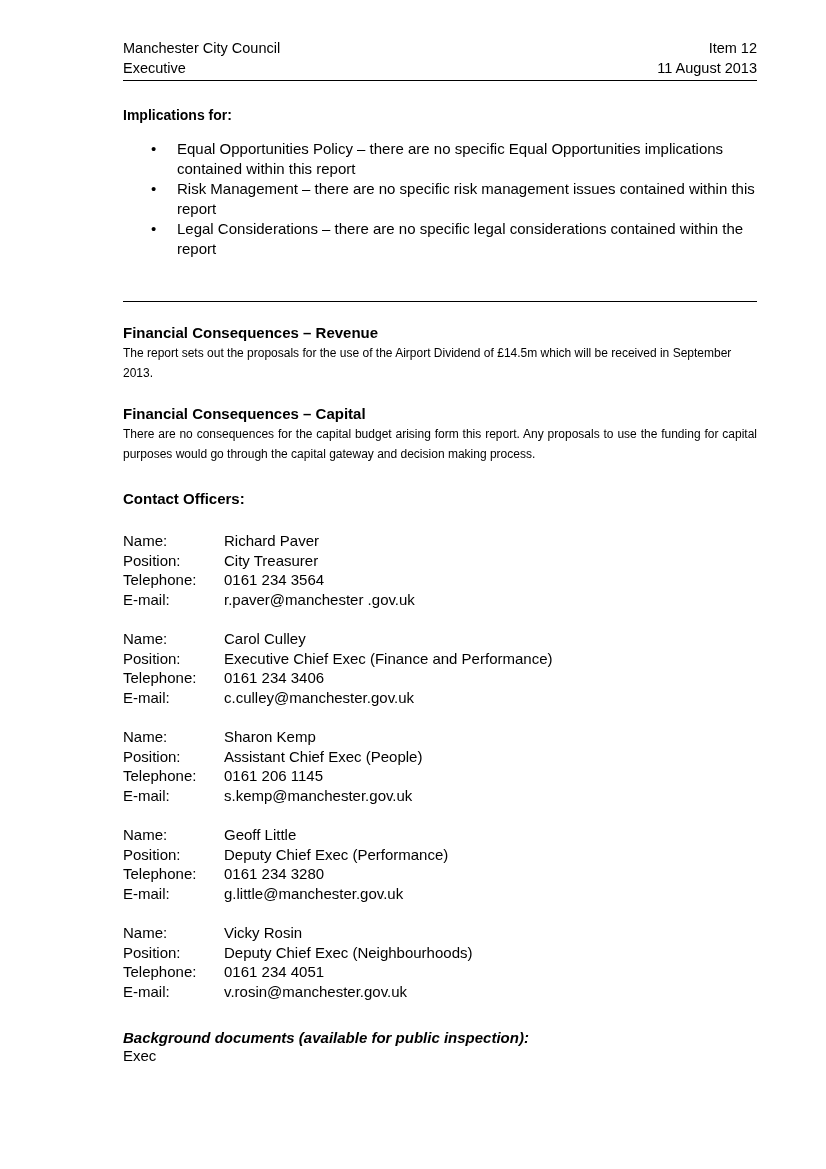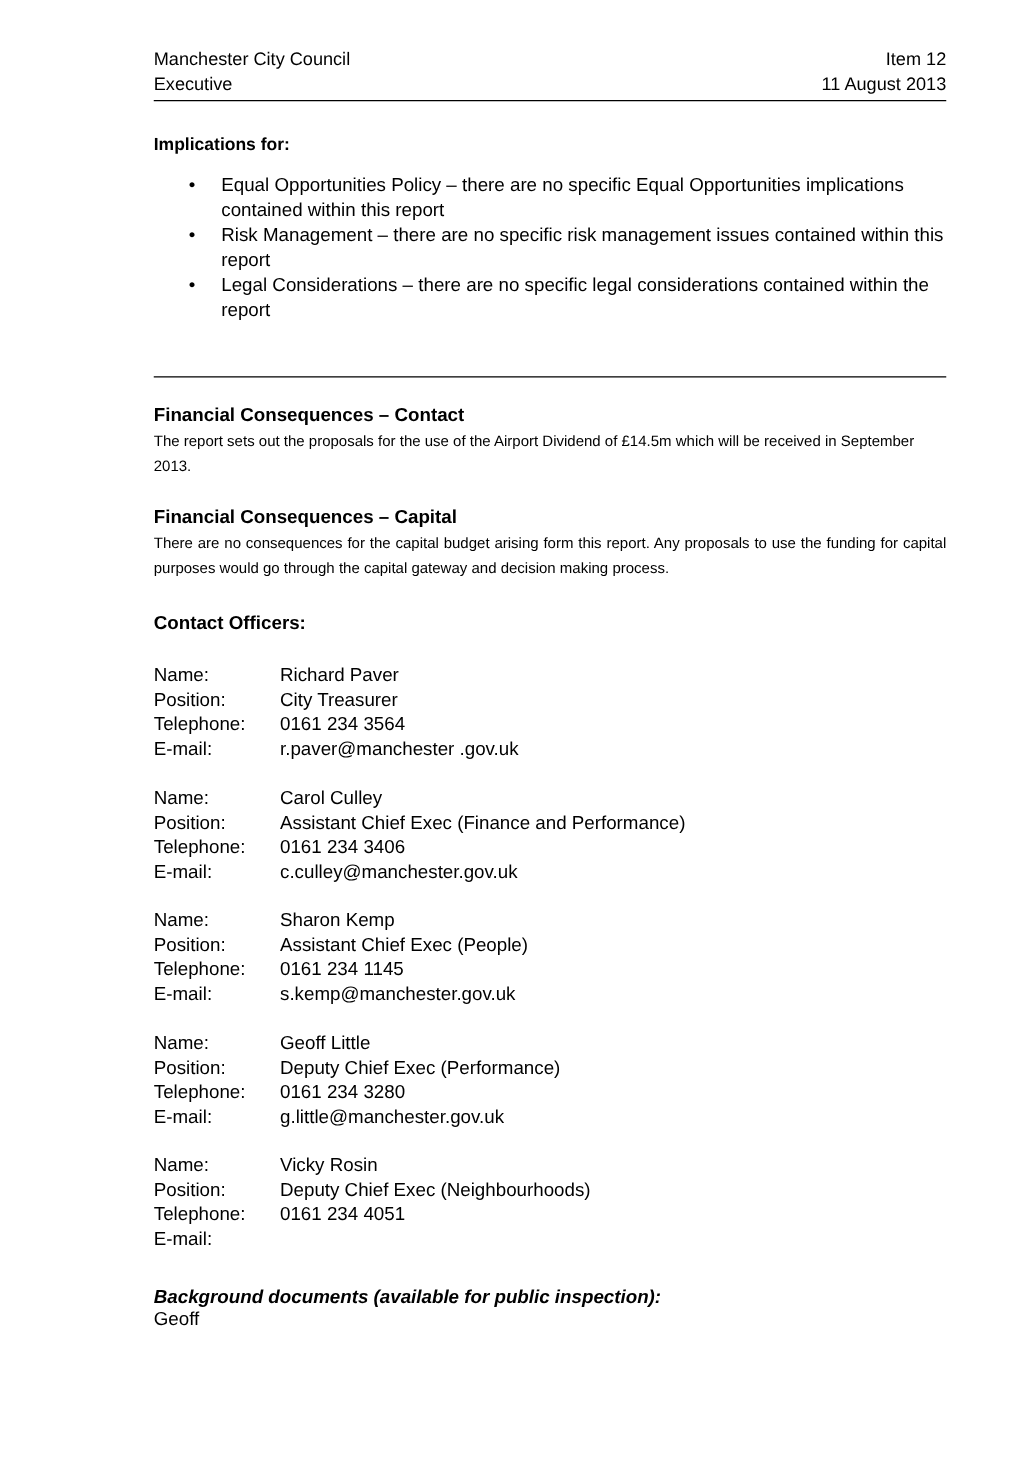--- a/index.html
+++ b/index.html
@@ -151,21 +151,21 @@
         <span>Risk Management – there are no specific risk management issues contained within this report</span>
       </li>
       <li>
         <span class="bullet">•</span>
         <span>Legal Considerations – there are no specific legal considerations contained within the report</span>
       </li>
     </ul>
 
     <hr class="hr">
 
-    <div class="sub-head">Financial Consequences – Contact</div>
+    <div class="sub-head">Financial Consequences – Revenue</div>
     <p class="para">The report sets out the proposals for the use of the Airport Dividend of £14.5m which will be received in September 2013.</p>
 
     <div class="sub-head">Financial Consequences – Capital</div>
     <p class="para justify">There are no consequences for the capital budget arising form this report. Any proposals to use the funding for capital purposes would go through the capital gateway and decision making process.</p>
 
     <div class="contact-head">Contact Officers:</div>
 
     <div class="contact-block first">
       <div class="contact-row">
         <div class="c-label">Name:</div>
@@ -185,21 +185,21 @@
       </div>
     </div>
 
     <div class="contact-block">
       <div class="contact-row">
         <div class="c-label">Name:</div>
         <div class="c-value">Carol Culley</div>
       </div>
       <div class="contact-row">
         <div class="c-label">Position:</div>
-        <div class="c-value">Assistant Chief Exec (Finance and Performance)</div>
+        <div class="c-value">Executive Chief Exec (Finance and Performance)</div>
       </div>
       <div class="contact-row">
         <div class="c-label">Telephone:</div>
         <div class="c-value">0161 234 3406</div>
       </div>
       <div class="contact-row">
         <div class="c-label">E-mail:</div>
         <div class="c-value">c.culley@manchester.gov.uk</div>
       </div>
     </div>
@@ -208,21 +208,21 @@
       <div class="contact-row">
         <div class="c-label">Name:</div>
         <div class="c-value">Sharon Kemp</div>
       </div>
       <div class="contact-row">
         <div class="c-label">Position:</div>
         <div class="c-value">Assistant Chief Exec (People)</div>
       </div>
       <div class="contact-row">
         <div class="c-label">Telephone:</div>
-        <div class="c-value">0161 234 1145</div>
+        <div class="c-value">0161 206 1145</div>
       </div>
       <div class="contact-row">
         <div class="c-label">E-mail:</div>
         <div class="c-value">s.kemp@manchester.gov.uk</div>
       </div>
     </div>
 
     <div class="contact-block">
       <div class="contact-row">
         <div class="c-label">Name:</div>
@@ -250,20 +250,21 @@
       <div class="contact-row">
         <div class="c-label">Position:</div>
         <div class="c-value">Deputy Chief Exec (Neighbourhoods)</div>
       </div>
       <div class="contact-row">
         <div class="c-label">Telephone:</div>
         <div class="c-value">0161 234 4051</div>
       </div>
       <div class="contact-row">
         <div class="c-label">E-mail:</div>
+        <div class="c-value">v.rosin@manchester.gov.uk</div>
       </div>
     </div>
 
     <div class="bg-head">Background documents (available for public inspection):</div>
-    <p class="bg-value">Geoff</p>
+    <p class="bg-value">Exec</p>
 
   </div>
 </div>
 
 </body></html>

